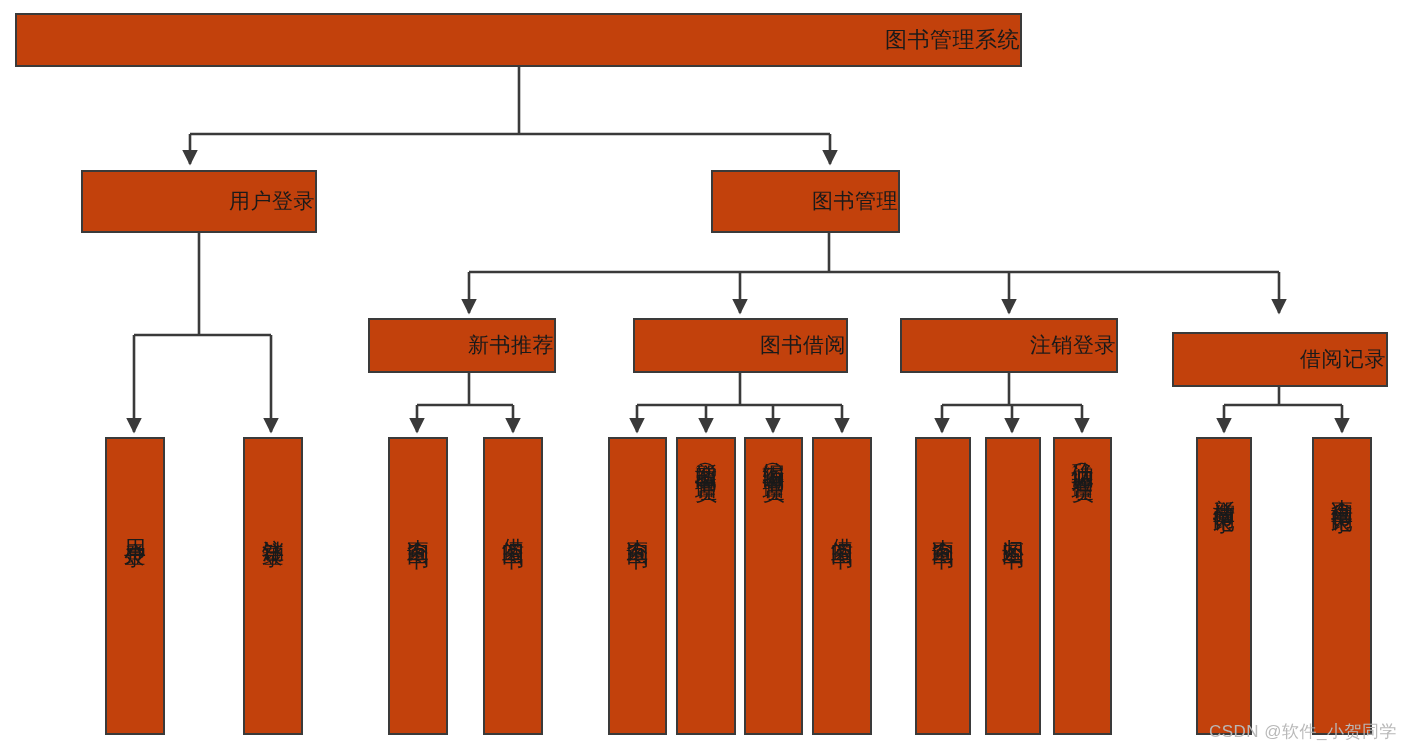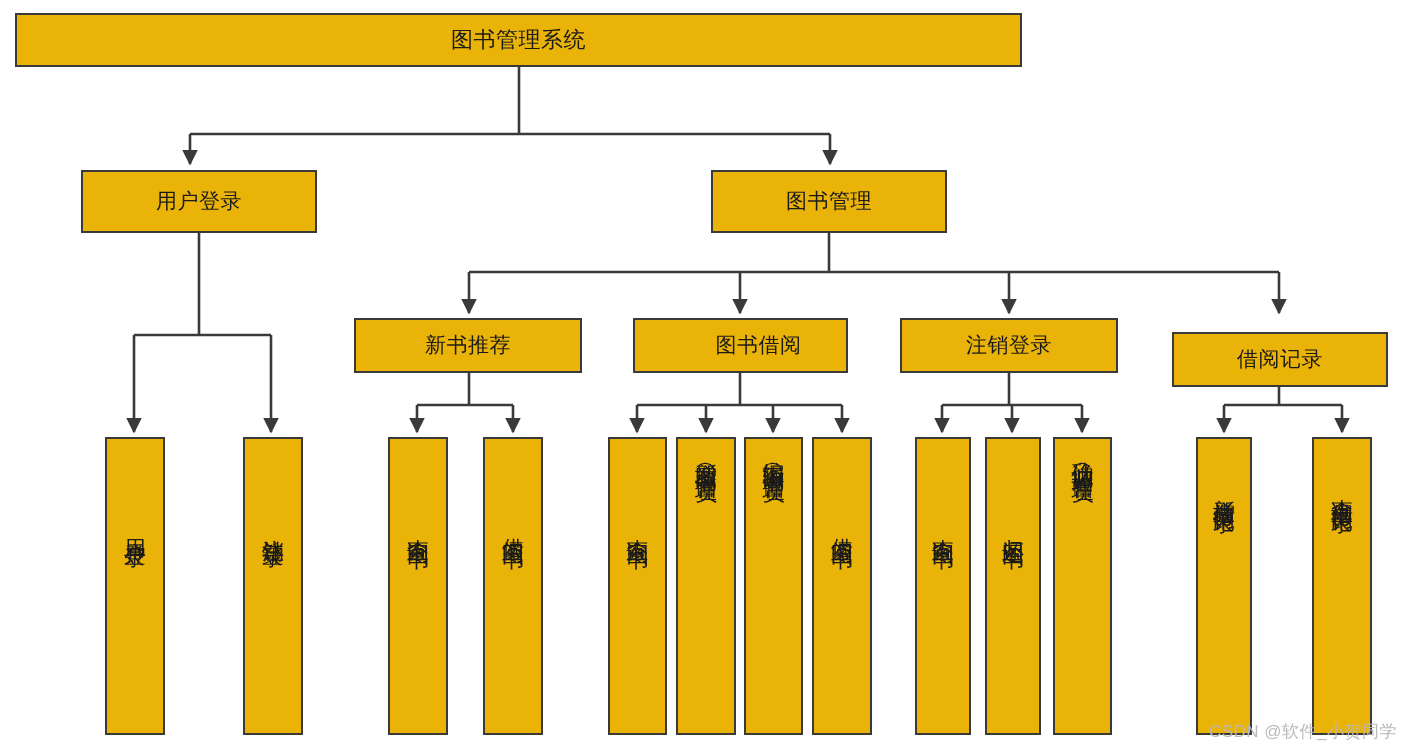--- a/index.html
+++ b/index.html
@@ -22,25 +22,25 @@
     position: absolute;
     left: 0;
     top: 0;
     width: 1405px;
     height: 747px;
     pointer-events: none;
   }
   .node {
     position: absolute;
     box-sizing: border-box;
-    background: #eab308;
+    background: #c2410c;
     border: 2px solid #3a3a3a;
     display: flex;
     align-items: center;
-    justify-content: center;
+    justify-content: flex-end;
     color: #1a1a1a;
   }
   .node .node-label {
     display: block;
     text-align: center;
     line-height: 1.15;
     white-space: nowrap;
   }
   
   .node.horiz .node-label {
@@ -131,25 +131,25 @@
     </g>
   </svg>
 
   <div class="node horiz root" style="left:15px; top:13px; width:1007px; height:54px;">
     <span class="node-label">图书管理系统</span>
   </div>
 
   <div class="node horiz" style="left:81px; top:170px; width:236px; height:63px;">
     <span class="node-label">用户登录</span>
   </div>
-  <div class="node horiz" style="left:711px; top:170px; width:236px; height:63px;">
+  <div class="node horiz" style="left:711px; top:170px; width:189px; height:63px;">
     <span class="node-label">图书管理</span>
   </div>
 
-  <div class="node horiz" style="left:354px; top:318px; width:228px; height:55px;">
+  <div class="node horiz" style="left:368px; top:318px; width:188px; height:55px;">
     <span class="node-label">新书推荐</span>
   </div>
   <div class="node horiz" style="left:633px; top:318px; width:215px; height:55px;padding-left:36px;">
     <span class="node-label">图书借阅</span>
   </div>
   <div class="node horiz" style="left:900px; top:318px; width:218px; height:55px;">
     <span class="node-label">注销登录</span>
   </div>
   <div class="node horiz" style="left:1172px; top:332px; width:216px; height:55px;">
     <span class="node-label">借阅记录</span>

